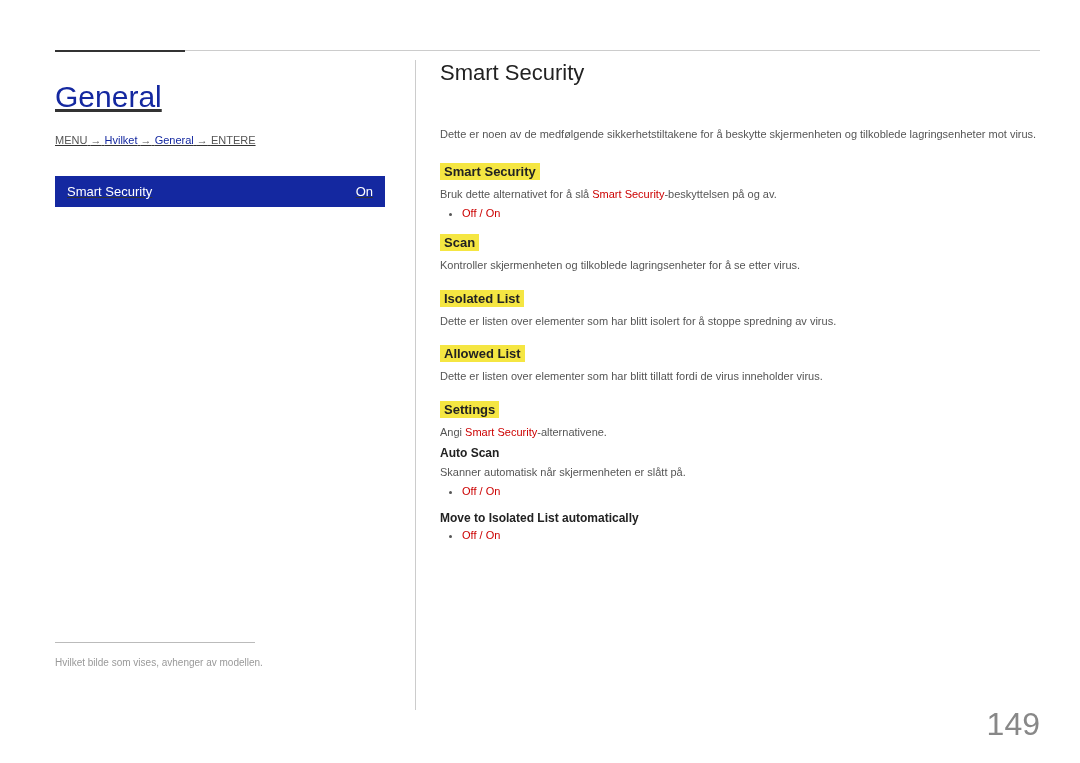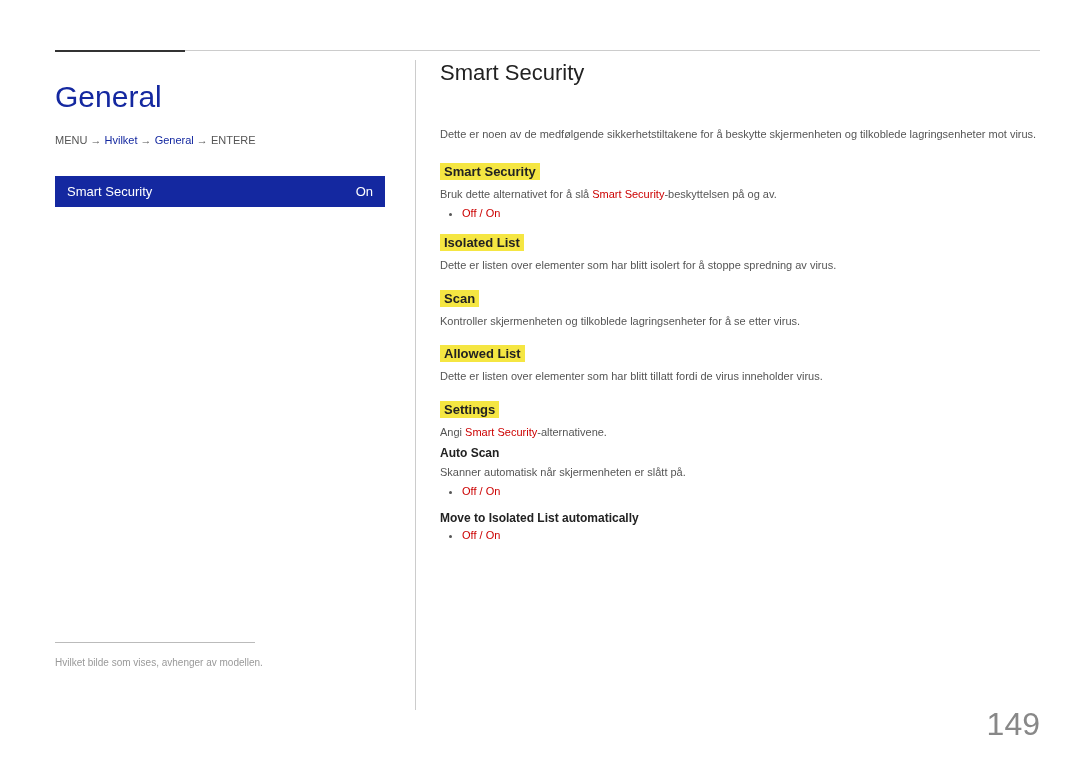--- a/index.html
+++ b/index.html
@@ -29,20 +29,21 @@
       height: 2px;
       background: #333;
     }
 
     .left-panel {
       position: absolute;
       top: 60px;
       left: 55px;
       width: 330px;
       bottom: 40px;
+      text-decoration: underline;
     }
 
     .divider-vertical {
       position: absolute;
       top: 60px;
       left: 415px;
       width: 1px;
       height: 650px;
       background: #ccc;
     }
@@ -212,27 +213,27 @@
     <div class="highlight-label">Smart Security</div>
     <p class="section-desc">
       Bruk dette alternativet for å slå <span class="smart-security-link">Smart Security</span>-beskyttelsen på og av.
     </p>
     <ul class="bullet-list">
       <li><span class="off-on">Off / On</span></li>
     </ul>
   </div>
 
   <div class="section-block">
+    <div class="highlight-label">Scan</div>
+    <p class="section-desc">Kontroller skjermenheten og tilkoblede lagringsenheter for å se etter virus.</p>
+  </div>
+
+  <div class="section-block">
     <div class="highlight-label">Isolated List</div>
     <p class="section-desc">Dette er listen over elementer som har blitt isolert for å stoppe spredning av virus.</p>
-  </div>
-
-  <div class="section-block">
-    <div class="highlight-label">Scan</div>
-    <p class="section-desc">Kontroller skjermenheten og tilkoblede lagringsenheter for å se etter virus.</p>
   </div>
 
   <div class="section-block">
     <div class="highlight-label">Allowed List</div>
     <p class="section-desc">Dette er listen over elementer som har blitt tillatt fordi de virus inneholder virus.</p>
   </div>
 
   <div class="section-block">
     <div class="highlight-label">Settings</div>
     <p class="section-desc">

